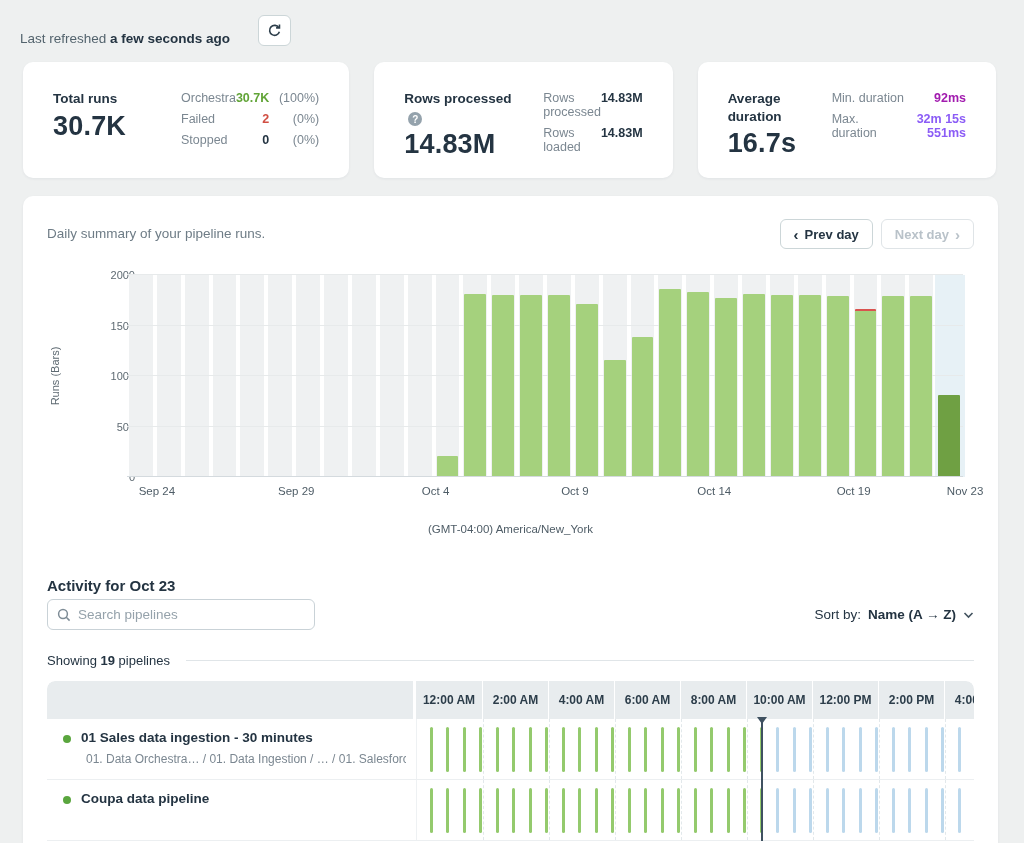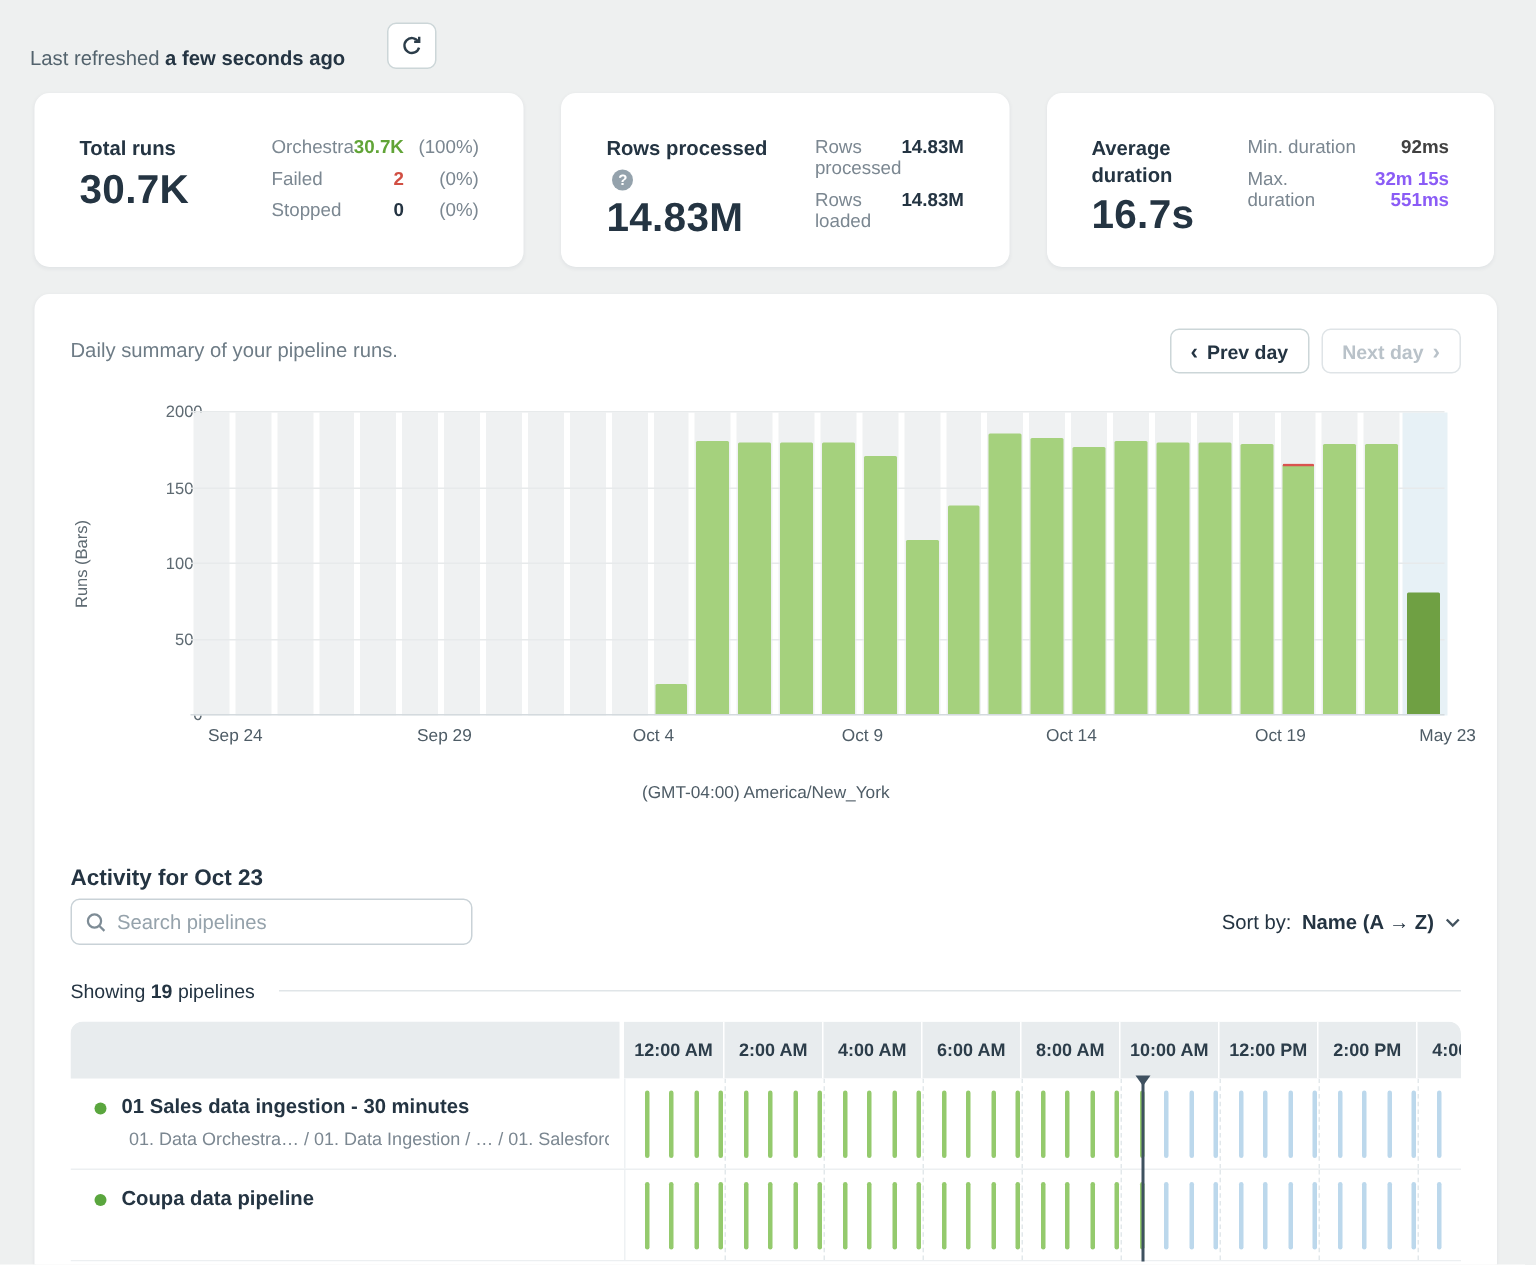--- a/index.html
+++ b/index.html
@@ -172,21 +172,21 @@
       </div>
   </div>
   <div class="card">
     <div class="stat-main narrow">
       <div class="lbl">Average duration</div>
       <div class="big">16.7s</div>
     </div>
     <div class="stat-rows">
         <div class="stat-row">
           <span class="rl">Min. duration</span>
-          <span class="rv" style="color: #404040;">92ms</span>
+          <span class="rv" style="color: #a21caf;">92ms</span>
         </div>
         <div class="stat-row">
           <span class="rl">Max. duration</span>
           <span class="rv" style="color: #8b5cf6;">32m 15s 551ms</span>
         </div>
       </div>
   </div>
 </div>
 
 <div class="main-card">
@@ -272,21 +272,21 @@
         <div class="bar" title="Oct 22: 1780" style="left: 783.267px; width: 21.8667px; height: 179.78px; background: rgb(165, 209, 125);"></div>
         <div class="bar" title="Oct 23: 800" style="left: 811.133px; width: 21.8667px; height: 80.8px; background: rgb(111, 160, 67);"></div>
       </div>
     <div class="xaxis">
         <div class="xtick" style="left: 13.9333px;">Sep 24</div>
         <div class="xtick" style="left: 153.267px;">Sep 29</div>
         <div class="xtick" style="left: 292.6px;">Oct 4</div>
         <div class="xtick" style="left: 431.933px;">Oct 9</div>
         <div class="xtick" style="left: 571.267px;">Oct 14</div>
         <div class="xtick" style="left: 710.6px;">Oct 19</div>
-        <div class="xtick" style="left: 822.067px;">May 23</div>
+        <div class="xtick" style="left: 822.067px;">Nov 23</div>
       </div>
   </div>
   <div class="tz-caption">(GMT-04:00) America/New_York</div>
 
   <div class="activity-title">Activity for Oct 23</div>
 
   <div class="activity-controls">
     <div class="search-box">
       <span style="display:flex;">
         <svg width="14" height="14" viewBox="0 0 14 14">

